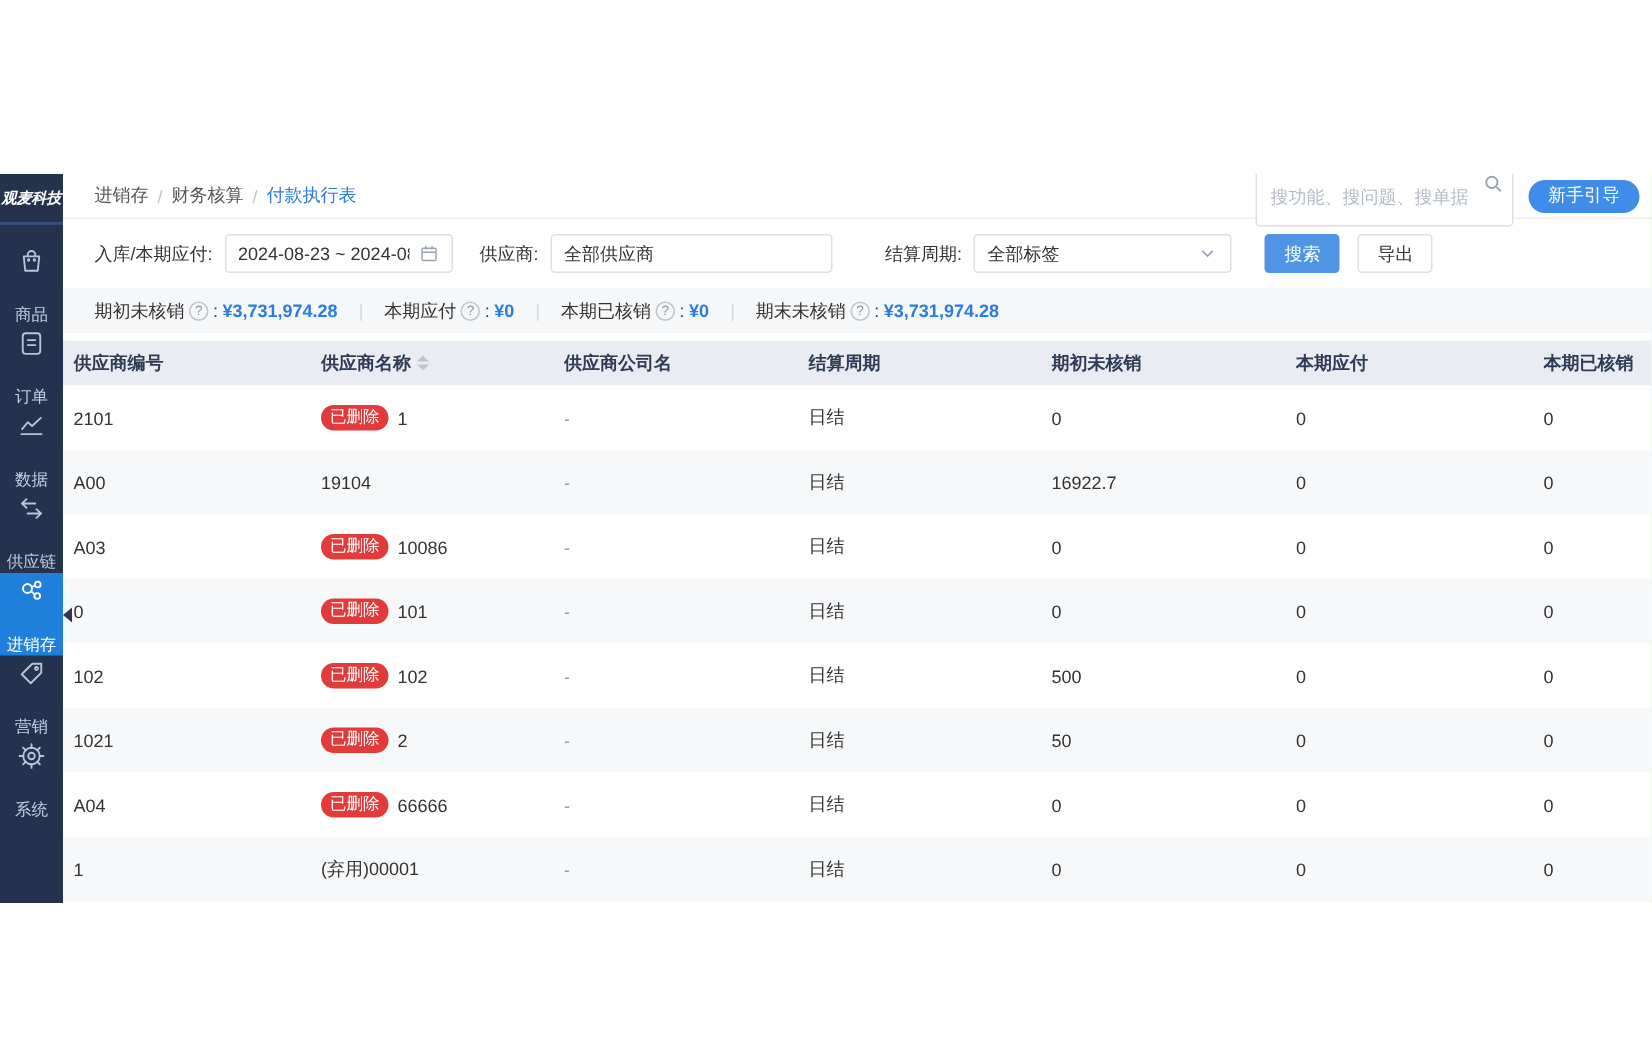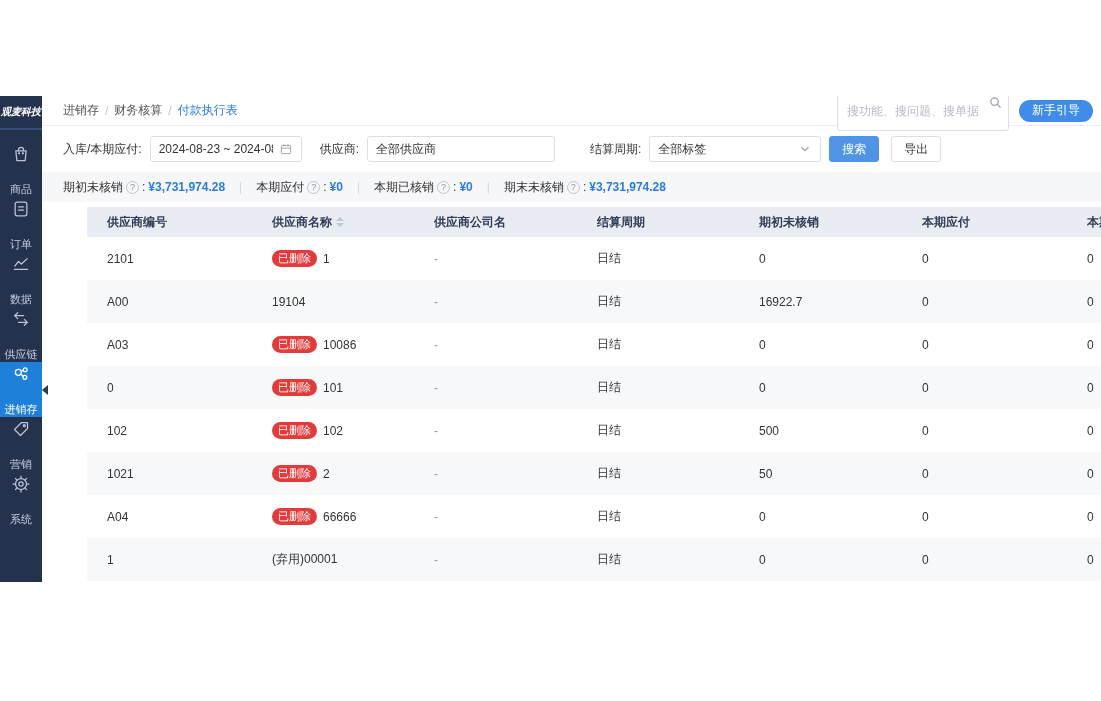--- a/index.html
+++ b/index.html
@@ -6,21 +6,21 @@
     --accent:#2b7ce0;
     --sidebar-bg:#24324e;
     --active-bg:#1e80d9;
     --badge-red:#e23b3b;
     --btn-blue:#5095e5;
     --guide-blue:#3f8ce9;
   }
   *{margin:0;padding:0;box-sizing:border-box;}
   body{background:#fff;font-family:"Liberation Sans","DejaVu Sans",sans-serif;}
   .stage{position:relative;width:1101px;height:701px;background:#fff;overflow:hidden;}
-  .app{position:absolute;top:96px;left:0;width:1101px;height:486px;display:flex;background:#84cc16;}
+  .app{position:absolute;top:116px;left:0;width:1101px;height:486px;display:flex;background:#84cc16;}
 
   
   .sidebar{width:42px;min-width:42px;background:var(--sidebar-bg);position:relative;display:flex;flex-direction:column;align-items:stretch;}
   .logo{height:34px;display:flex;align-items:center;justify-content:center;color:#fff;font-size:10px;font-weight:bold;font-style:italic;letter-spacing:0;border-bottom:2px solid rgba(90,130,200,.35);white-space:nowrap;overflow:hidden;}
   .side-nav{margin-top:12px;display:flex;flex-direction:column;}
   .side-item{height:55px;display:flex;flex-direction:column;align-items:center;justify-content:center;gap:16px;color:#c3cee4;cursor:pointer;position:relative;}
   .side-item svg{width:20px;height:20px;stroke:#b9c4da;}
   .side-item .side-label{font-size:11px;line-height:1;}
   .side-item.active{background:var(--active-bg);color:#fff;}
   .side-item.active svg{stroke:#fff;}
@@ -40,35 +40,35 @@
   .searchbox input::placeholder{color:#b4bac6;}
   .searchbox .mag{position:absolute;right:6px;top:4px;width:15px;height:15px;stroke:#9aa3b2;}
   .guide-btn{height:22px;padding:0 13px;background:var(--guide-blue);color:#fff;font-size:12px;border:none;border-radius:11px;cursor:pointer;font-family:inherit;}
 
   .filterbar{height:46px;display:flex;align-items:center;padding-left:21px;gap:8px;font-size:12px;color:#333;}
   .f-label{white-space:nowrap;color:#333;}
   .f-box{height:26px;border:1px solid #dcdfe6;border-radius:3px;display:flex;align-items:center;padding:0 8px;gap:6px;color:#333;background:#fff;cursor:pointer;}
   .f-box .val{flex:1;white-space:nowrap;overflow:hidden;}
   .f-date{width:152px;margin-right:10px;}
   .f-supplier{width:188px;margin-right:27px;}
-  .f-select{width:172px;}
+  .f-select{width:172px;margin-right:14px;}
   .f-box svg{width:14px;height:14px;stroke:#9aa3b2;flex:none;}
   .btn{height:26px;font-size:12px;border-radius:3px;padding:0 12px;cursor:pointer;font-family:inherit;}
   .btn-search{background:var(--btn-blue);color:#fff;border:1px solid var(--btn-blue);}
   .btn-export{background:#fff;color:#333;border:1px solid #dcdfe6;margin-left:4px;}
 
   .summary{height:30px;background:#f6f7f9;display:flex;align-items:center;padding-left:21px;font-size:12px;color:#333;gap:10px;}
   .s-item{display:flex;align-items:center;gap:3px;}
   .help{display:inline-flex;align-items:center;justify-content:center;width:13px;height:13px;border:1px solid #bfc5cf;border-radius:50%;color:#8a94a6;font-size:9px;line-height:1;}
   .s-val{color:var(--accent);font-weight:bold;}
   .s-sep{color:#d4d8df;padding:0 4px;}
 
   .gap{height:5px;background:#fff;}
 
-  .grid{display:grid;grid-template-columns:165px 162px 163px 162px 163px 165px minmax(50px,1fr);padding-left:20px;margin-left:45px;}
+  .grid{display:grid;grid-template-columns:165px 162px 163px 162px 163px 165px minmax(50px,1fr);padding-left:7px;}
   .thead{height:30px;background:#e9ecf3;align-items:center;font-size:12px;font-weight:bold;color:#303c55;}
   .th{display:flex;align-items:center;gap:4px;white-space:nowrap;overflow:hidden;}
   .sort{display:inline-flex;flex-direction:column;gap:2px;cursor:pointer;}
   .sort i{width:0;height:0;border-left:4px solid transparent;border-right:4px solid transparent;display:block;}
   .sort .up{border-bottom:4px solid #c0c4cc;}
   .sort .down{border-top:4px solid #c0c4cc;}
   .trow{height:43px;font-size:12px;color:#333;background:#fff;}
   .trow:nth-child(even){background:#f7f8fa;}
   .td{display:flex;align-items:center;gap:6px;white-space:nowrap;overflow:hidden;}
   .td.dim{color:#999;}

